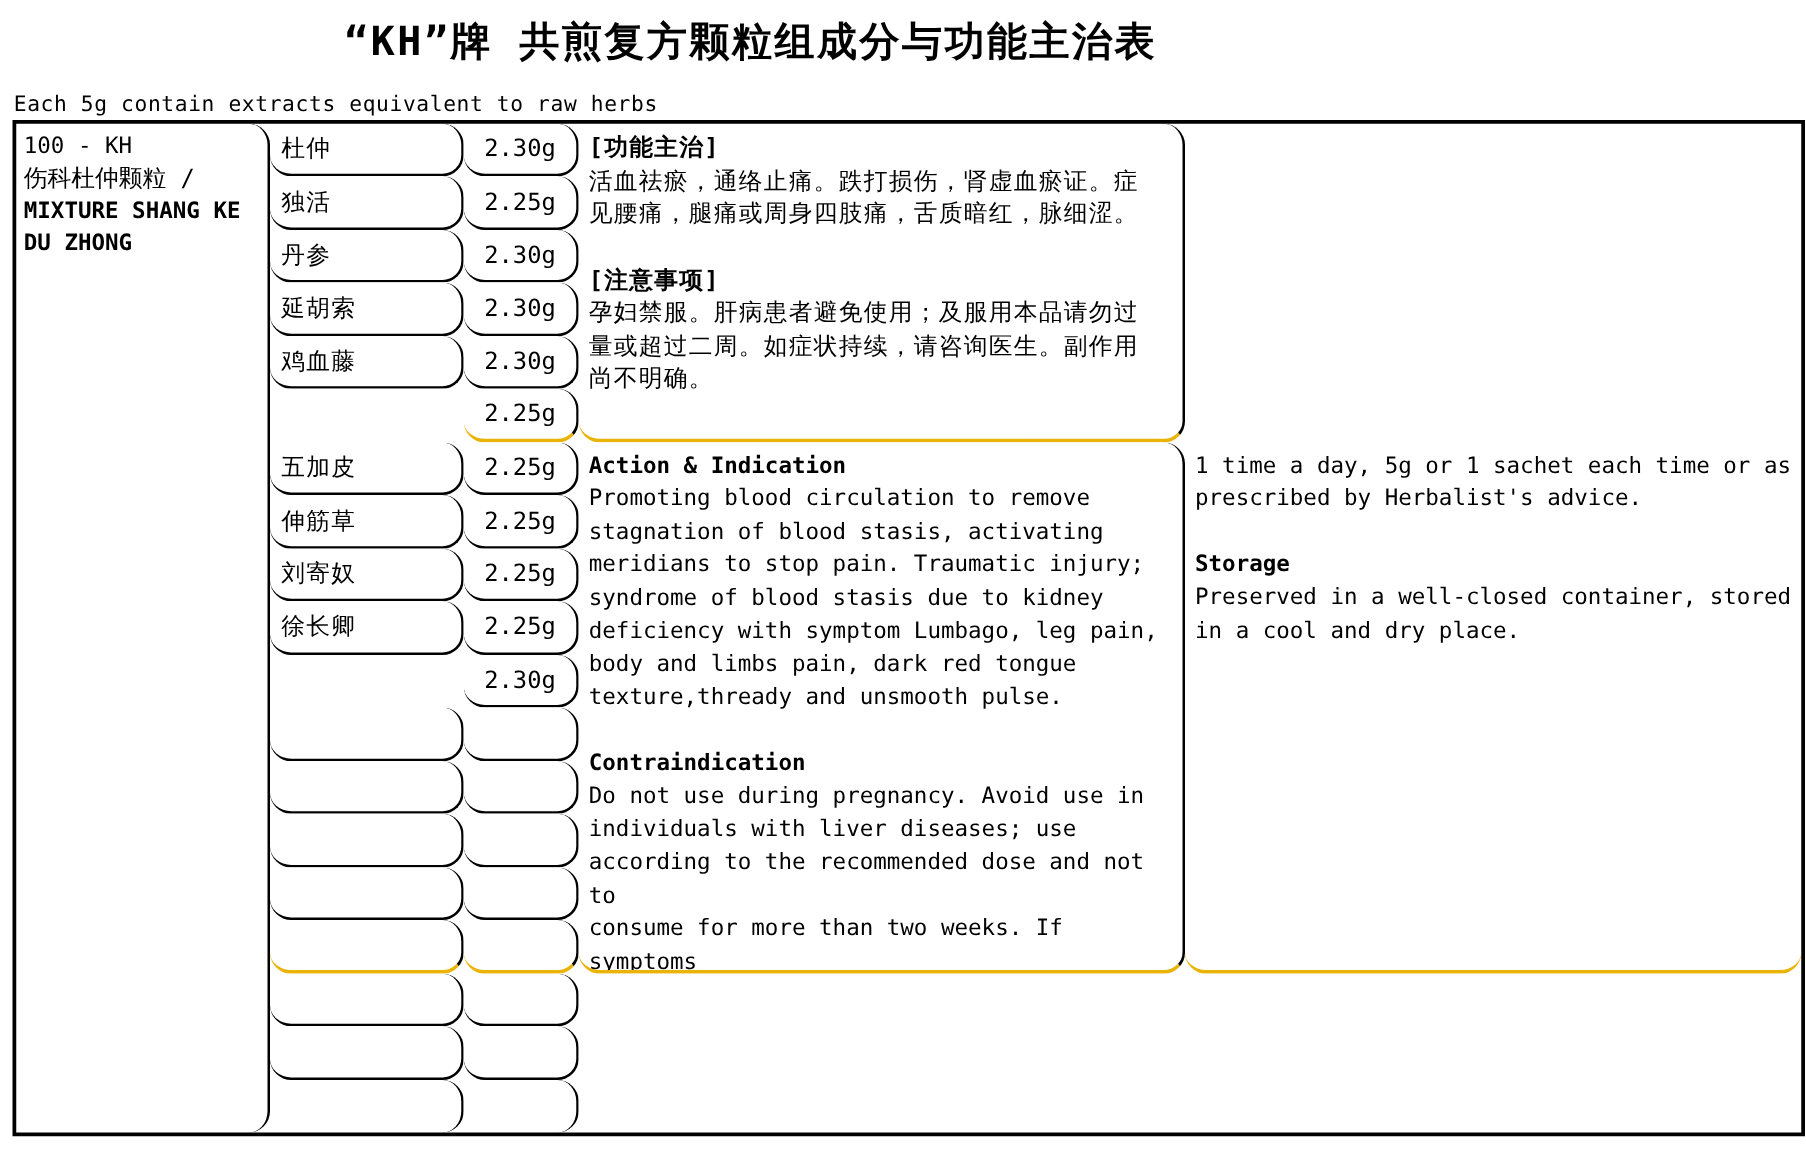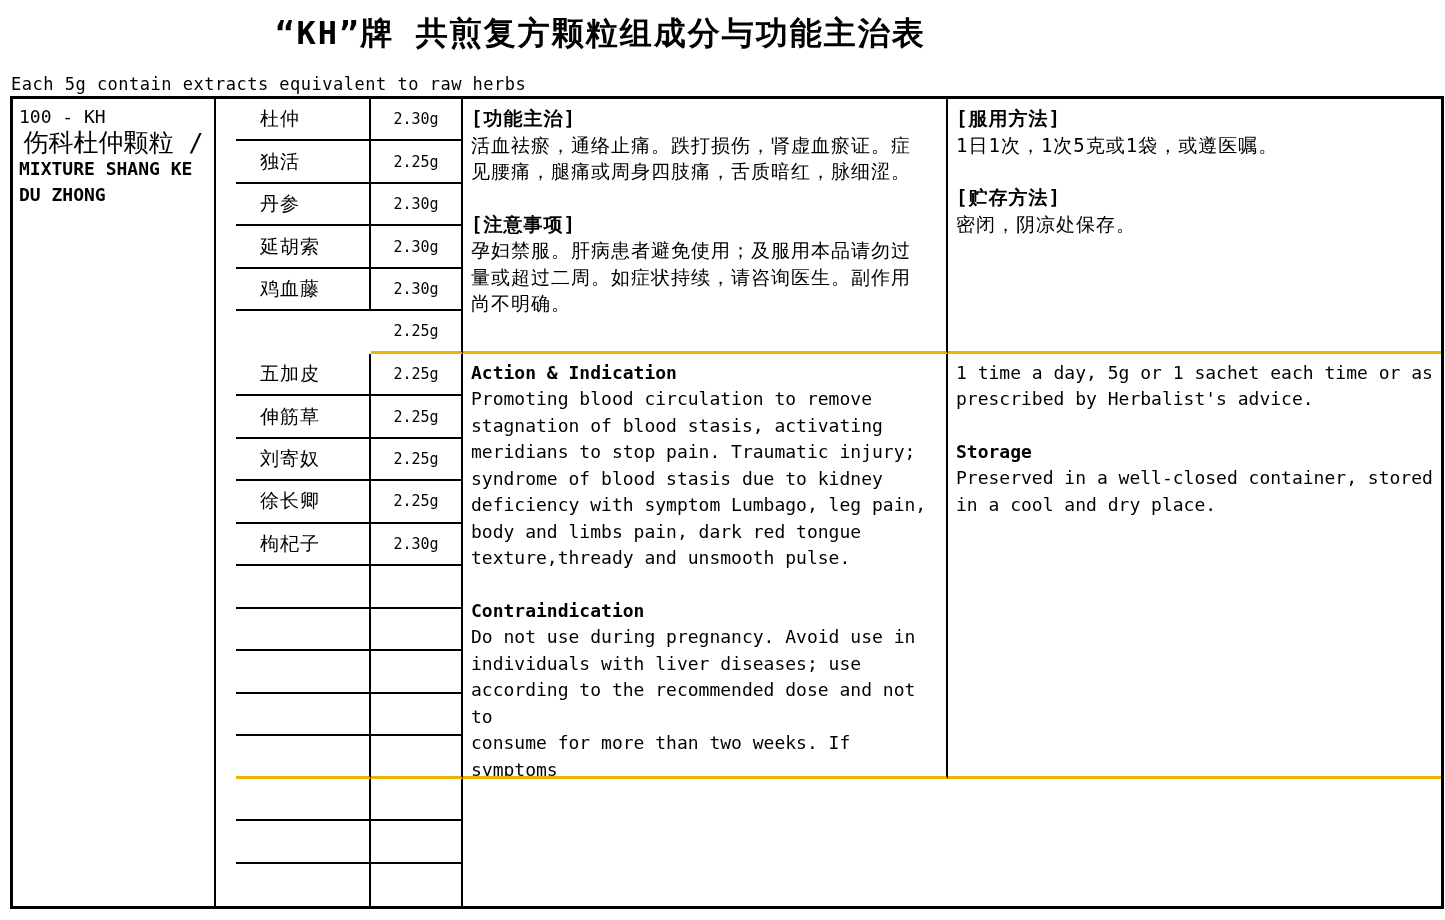--- a/index.html
+++ b/index.html
@@ -16,34 +16,34 @@
     position:absolute;top:74px;left:11px;font-size:17px;letter-spacing:0.5px;
   }
   .tbl{
     position:absolute;top:96px;left:10px;width:1434px;height:813px;
     box-sizing:border-box;border:3px solid #000;
     display:grid;
     grid-template-columns:203px 155px 92px 485px 1fr;
     grid-template-rows:repeat(19,1fr);
     background:#fff;
   }
-  .cell{box-sizing:border-box;min-width:0;min-height:0;}
+  .cell{box-sizing:border-box;min-width:0;min-height:0;border-radius:17px;}
   .br{border-right:2px solid #000;}
   .bb{border-bottom:2px solid #000;}
   .bb3{border-bottom:3px solid #eab308;}
   .info{
     padding:5px 6px;font-size:18px;line-height:26px;
   }
-  .info .cn{font-size:25px;text-align:center;}
+  .info .cn{font-size:19px;}
   .bold{font-weight:bold;}
   .nm{
-    display:flex;align-items:center;padding-left:24px;font-size:19px;letter-spacing:1px;margin-left:20px;
+    display:flex;align-items:center;padding-left:9px;font-size:19px;letter-spacing:1px;
   }
   .wt{
-    display:flex;align-items:center;justify-content:center;font-size:15px;
+    display:flex;align-items:center;justify-content:center;font-size:19px;
   }
   .txt{
     padding:6px 8px 4px 8px;font-size:18px;line-height:26.5px;overflow:hidden;
   }
   .txt .cjk{font-size:19px;letter-spacing:1px;}
   .h{font-weight:bold;white-space:pre-line;}
   .b{white-space:pre-line;}
   .mt{margin-top:26px;}
 </style>
 </head>
@@ -83,21 +83,20 @@
 
   <div class="cell br bb nm" style="grid-area:8/2/9/3">伸筋草</div>
   <div class="cell br bb wt" style="grid-area:8/3/9/4">2.25g</div>
 
   <div class="cell br bb nm" style="grid-area:9/2/10/3">刘寄奴</div>
   <div class="cell br bb wt" style="grid-area:9/3/10/4">2.25g</div>
 
   <div class="cell br bb nm" style="grid-area:10/2/11/3">徐长卿</div>
   <div class="cell br bb wt" style="grid-area:10/3/11/4">2.25g</div>
 
-  <div class="cell br bb nm" style="grid-area:11/2/12/3">枸杞子</div>
   <div class="cell br bb wt" style="grid-area:11/3/12/4">2.30g</div>
 
   <div class="cell br bb nm" style="grid-area:12/2/13/3"></div>
   <div class="cell br bb wt" style="grid-area:12/3/13/4"></div>
   <div class="cell br bb nm" style="grid-area:13/2/14/3"></div>
   <div class="cell br bb wt" style="grid-area:13/3/14/4"></div>
   <div class="cell br bb nm" style="grid-area:14/2/15/3"></div>
   <div class="cell br bb wt" style="grid-area:14/3/15/4"></div>
   <div class="cell br bb nm" style="grid-area:15/2/16/3"></div>
   <div class="cell br bb wt" style="grid-area:15/3/16/4"></div>
@@ -114,26 +113,20 @@
   <div class="cell br bb3 txt" style="grid-area:1/4/7/5">
     <div class="h cjk">[功能主治]</div>
     <div class="b cjk">活血祛瘀，通络止痛。跌打损伤，肾虚血瘀证。症
 见腰痛，腿痛或周身四肢痛，舌质暗红，脉细涩。</div>
     <div class="h cjk mt">[注意事项]</div>
     <div class="b cjk">孕妇禁服。肝病患者避免使用；及服用本品请勿过
 量或超过二周。如症状持续，请咨询医生。副作用
 尚不明确。</div>
   </div>
 
-  <div class="cell bb3 txt" style="grid-area:1/5/7/6">
-    <div class="h cjk">[服用方法]</div>
-    <div class="b cjk">1日1次，1次5克或1袋，或遵医嘱。</div>
-    <div class="h cjk mt">[贮存方法]</div>
-    <div class="b cjk">密闭，阴凉处保存。</div>
-  </div>
 
   <div class="cell br bb3 txt" style="grid-area:7/4/17/5">
     <div class="h">Action &amp; Indication</div>
     <div class="b">Promoting blood circulation to remove
 stagnation of blood stasis, activating
 meridians to stop pain. Traumatic injury;
 syndrome of blood stasis due to kidney
 deficiency with symptom Lumbago, leg pain,
 body and limbs pain, dark red tongue
 texture,thready and unsmooth pulse.</div>

